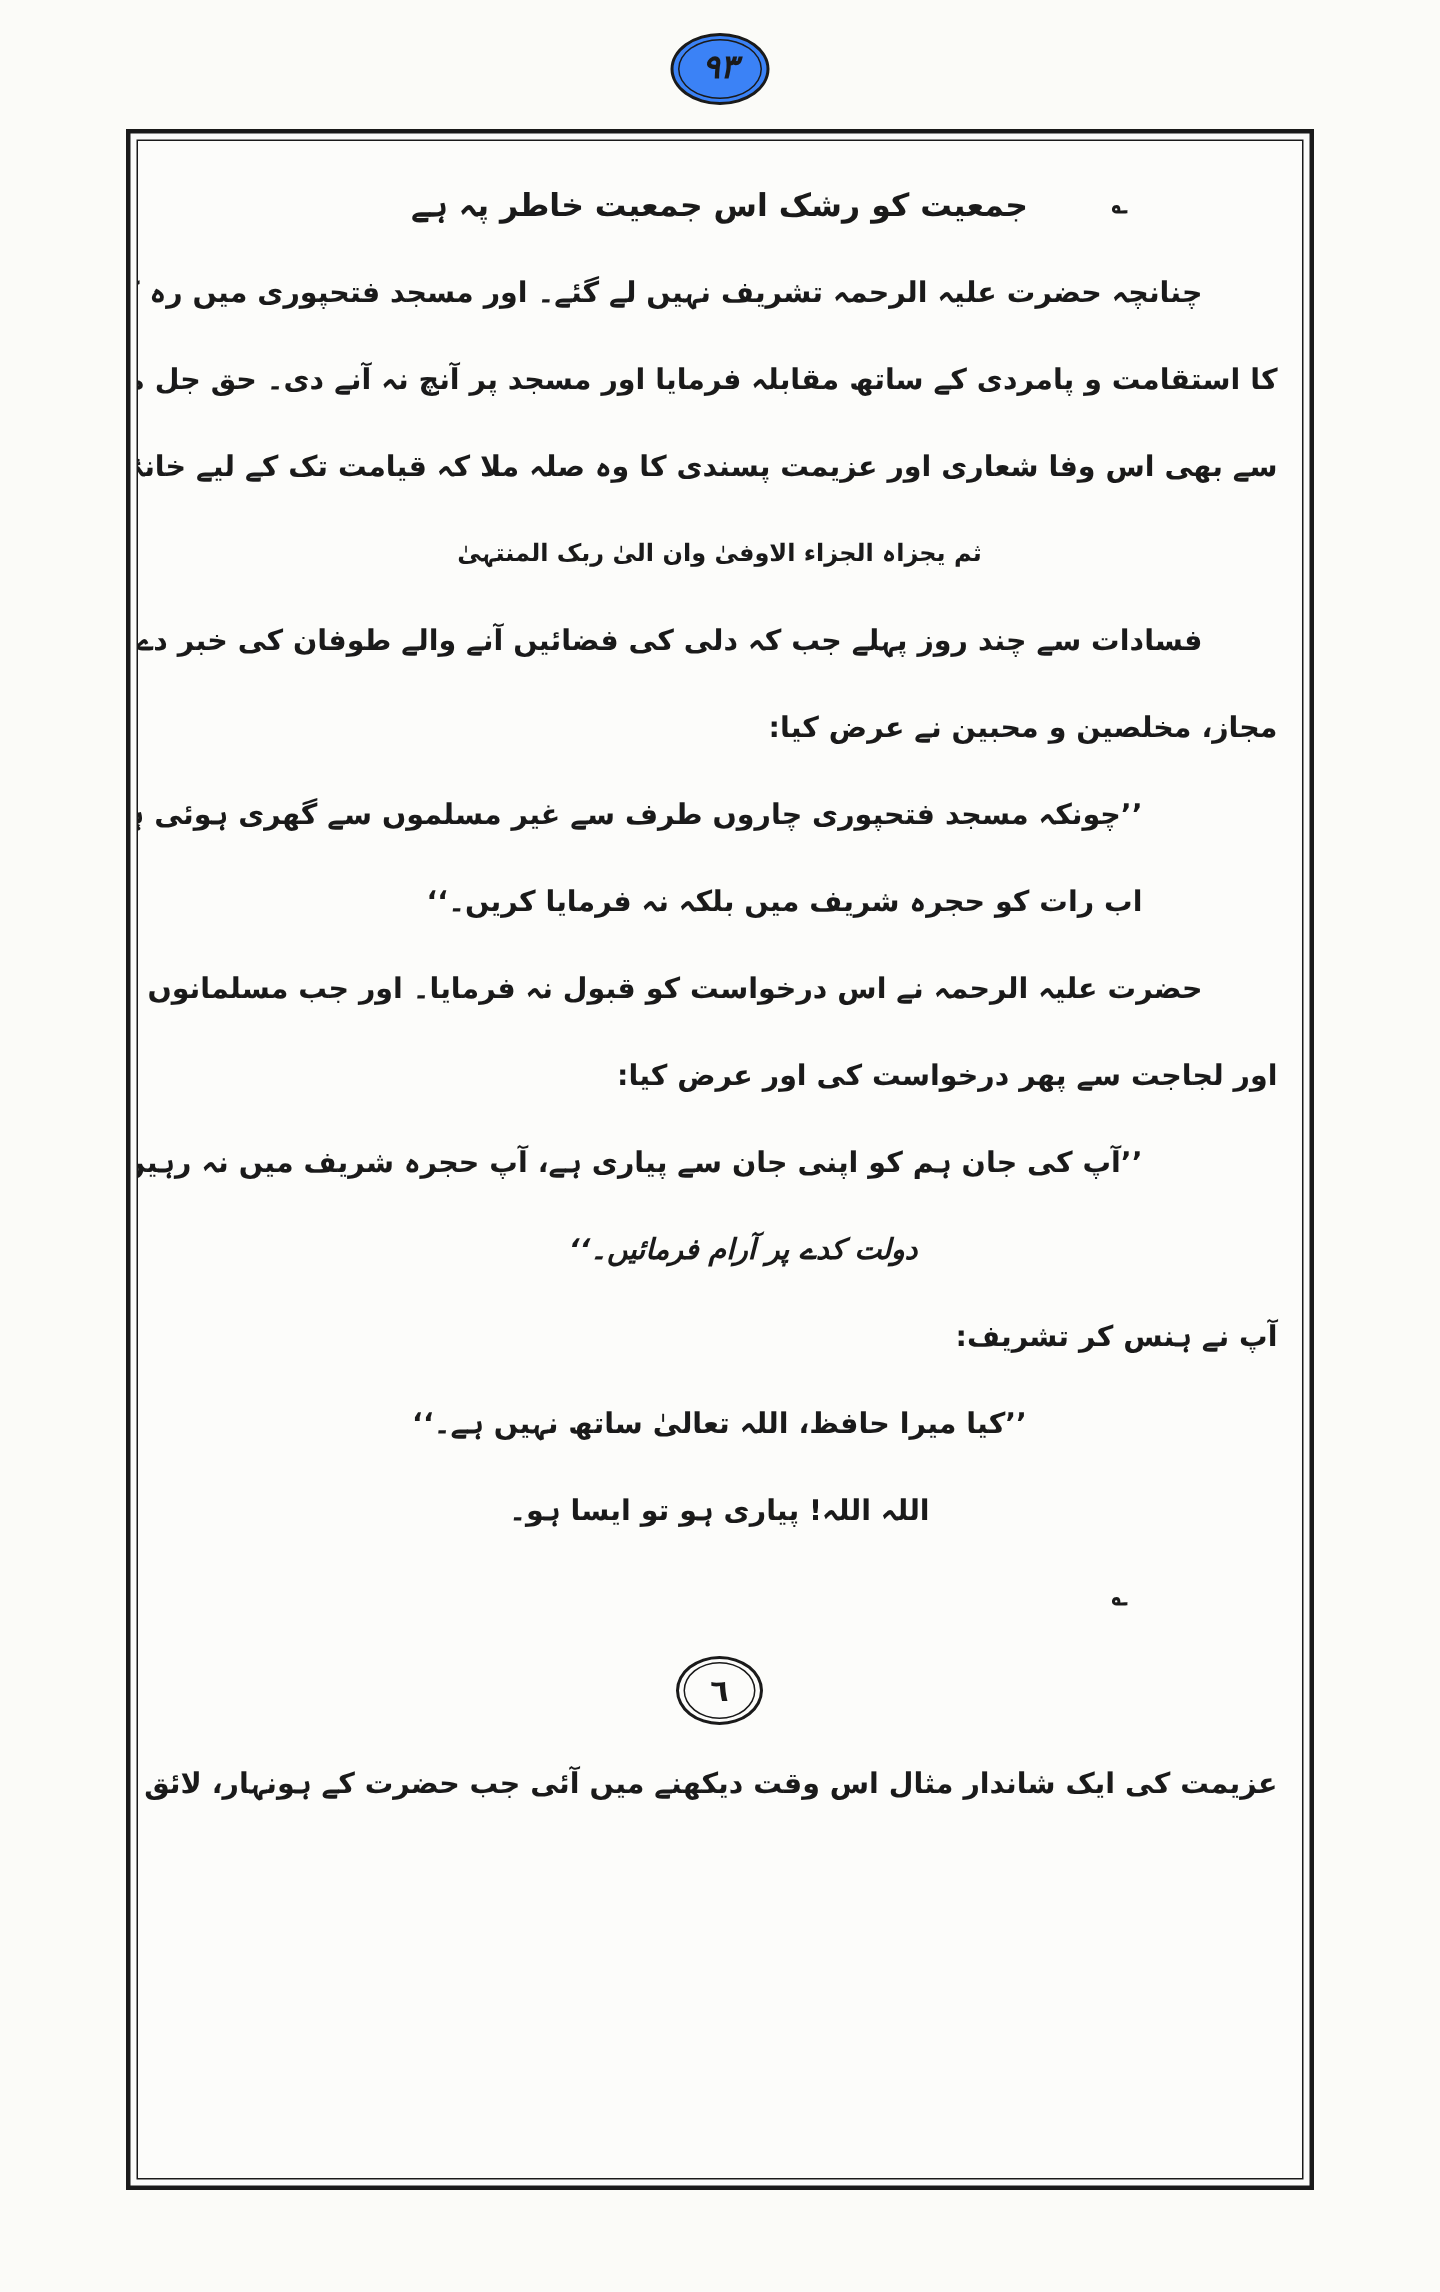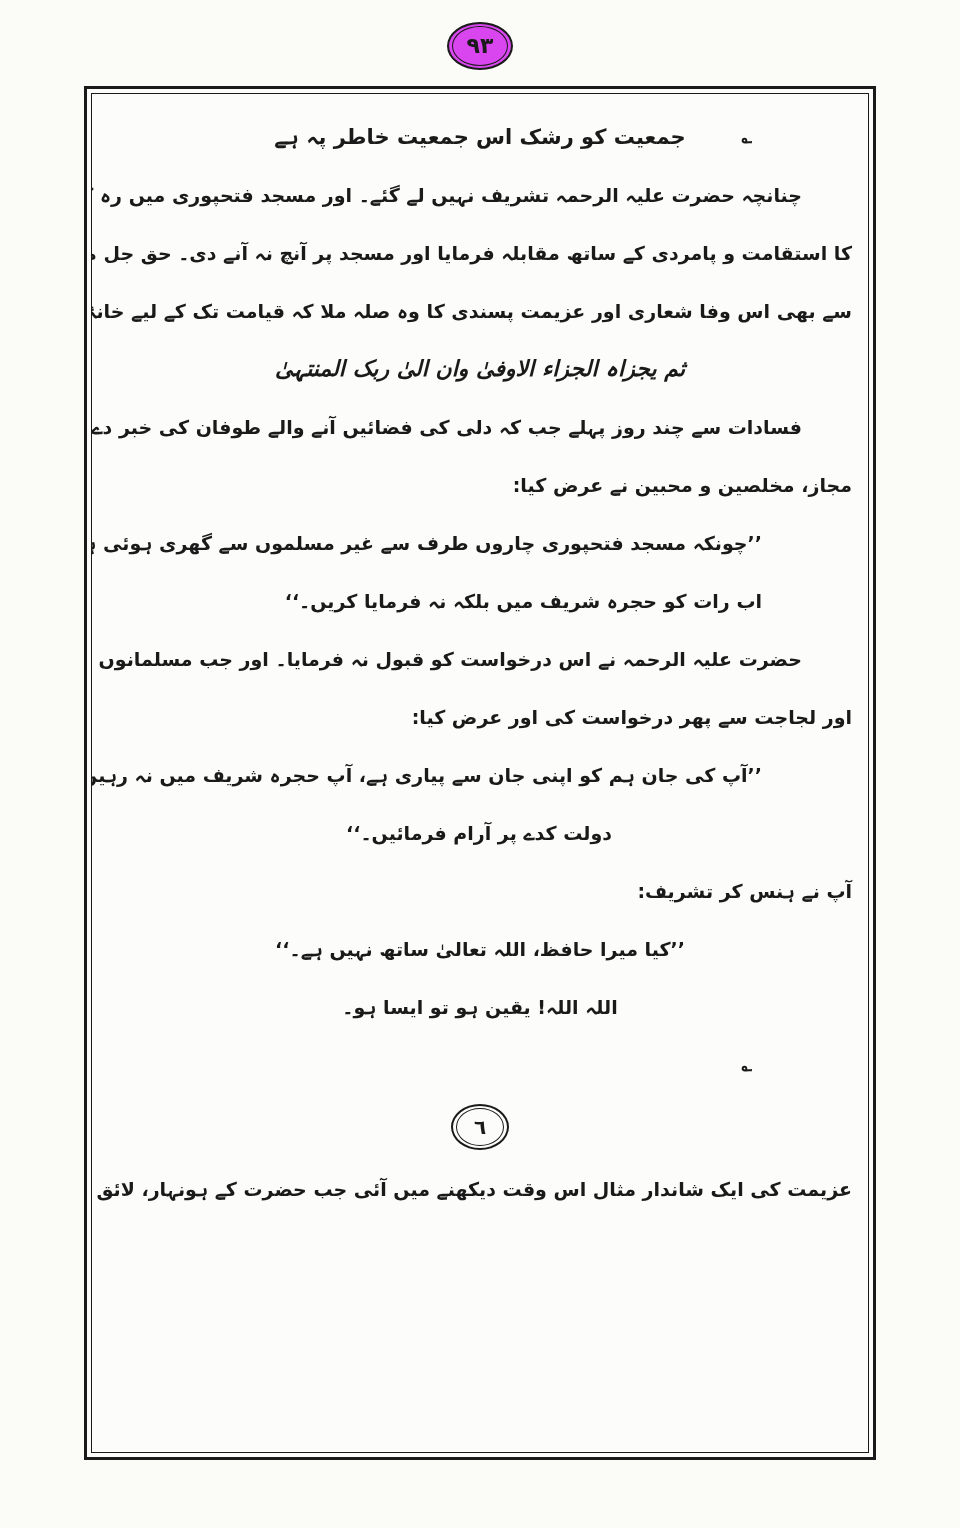--- a/index.html
+++ b/index.html
@@ -23,22 +23,23 @@
     left: 50%;
     transform: translateX(-50%);
     width: 66px;
     height: 48px;
     border: 2.5px solid #1a1a1a;
     border-radius: 50%;
     display: flex;
     align-items: center;
     justify-content: center;
     box-sizing: border-box;
-    background: #d946ef;
+    background: #3b82f6;
     padding: 3px;
+    font-style: italic;
   }
   .page-num-oval .inner {
     width: 100%;
     height: 100%;
     border: 1.5px solid #1a1a1a;
     border-radius: 50%;
     display: flex;
     align-items: center;
     justify-content: center;
     font-size: 22px;
@@ -80,23 +81,23 @@
     line-height: 58px;
     font-size: 19px;
     font-weight: bold;
     white-space: nowrap;
     color: #1a1a1a;
   }
   .line.r  { text-align: right; }
   .line.c  { text-align: center; }
   .line.ind  { padding-right: 50px; }
   .line.ind2 { padding-right: 90px; }
-  .line.ind3 { padding-right: 240px; }
+  .line.ind3 { padding-right: 240px; font-style: italic; }
   .line.verse { font-size: 21px; }
-  .line.arabic { font-size: 22px; font-style: italic; }
+  .line.arabic { font-size: 16px; }
   .vmark {
     position: absolute;
     right: 100px;
     top: 0;
     font-size: 18px;
   }
 
   
   .section-row {
     height: 66px;
@@ -158,21 +159,21 @@
 
       <div class="line r ind">حضرت علیہ الرحمہ نے اس درخواست کو قبول نہ فرمایا۔ اور جب مسلمانوں نے عاجزی</div>
       <div class="line r">اور لجاجت سے پھر درخواست کی اور عرض کیا:</div>
 
       <div class="line r ind2">’’آپ کی جان ہم کو اپنی جان سے پیاری ہے، آپ حجرہ شریف میں نہ رہیں، بلکہ</div>
       <div class="line r ind3">دولت کدے پر آرام فرمائیں۔‘‘</div>
 
       <div class="line r">آپ نے ہنس کر تشریف:</div>
 
       <div class="line c">’’کیا میرا حافظ، اللہ تعالیٰ ساتھ نہیں ہے۔‘‘</div>
-      <div class="line c">اللہ اللہ! یقین ہو تو ایسا ہو۔</div>
+      <div class="line c">اللہ اللہ! پیاری ہو تو ایسا ہو۔</div>
 
       <div class="line c verse">
         <span class="vmark">؎</span>
       </div>
 
       <div class="section-row">
         <div class="section-oval">
           <div class="inner">٦</div>
         </div>
       </div>

